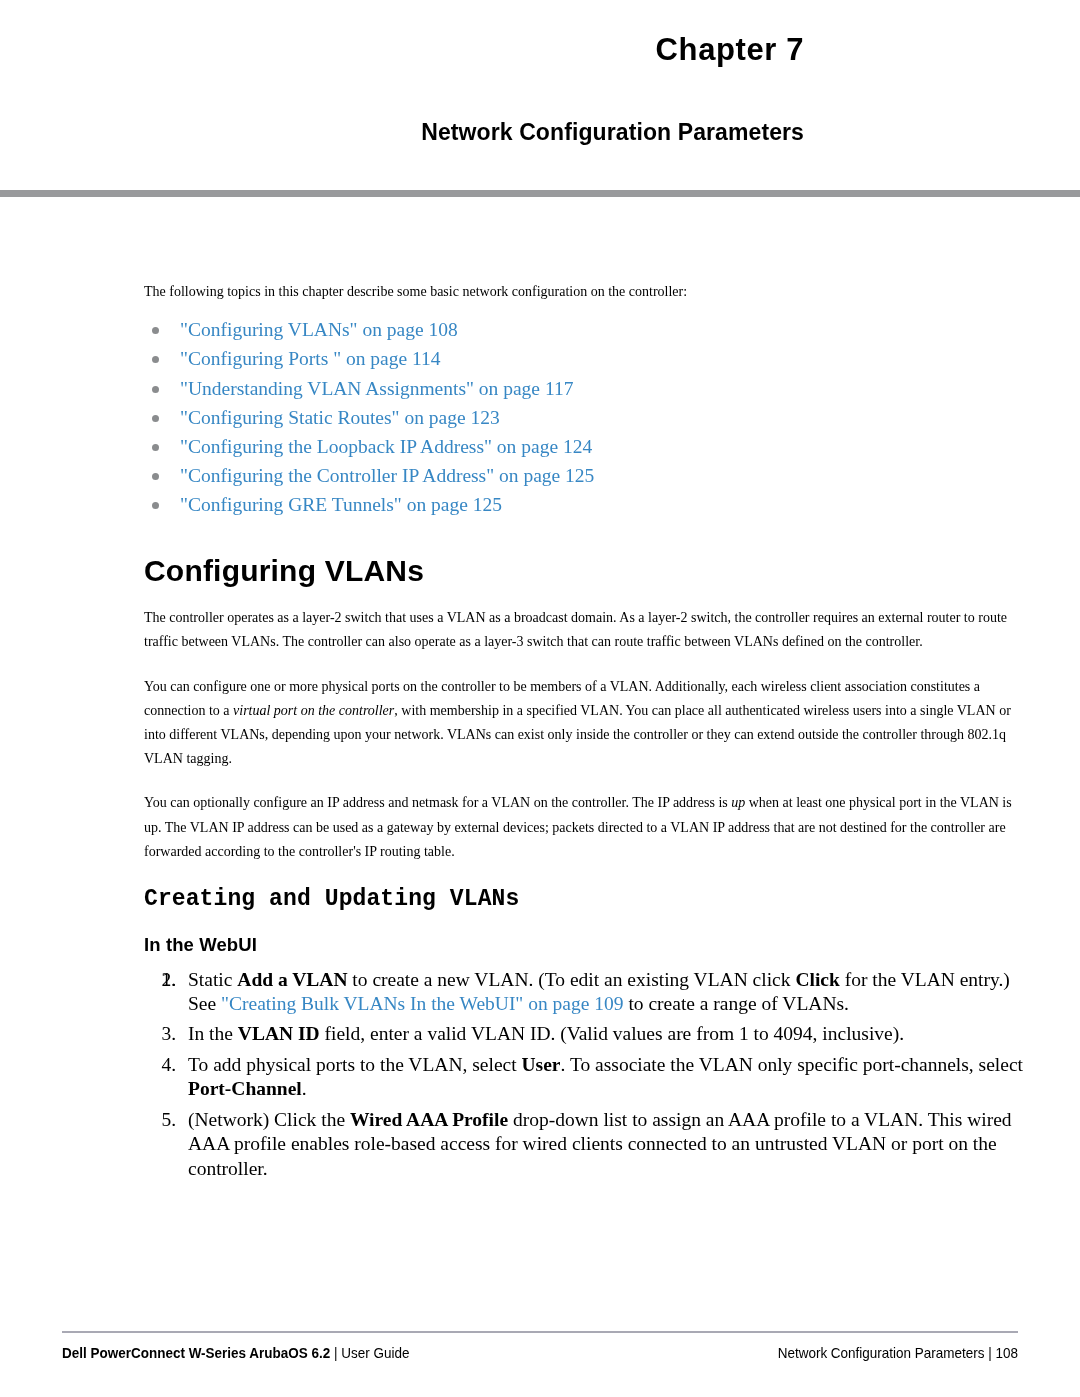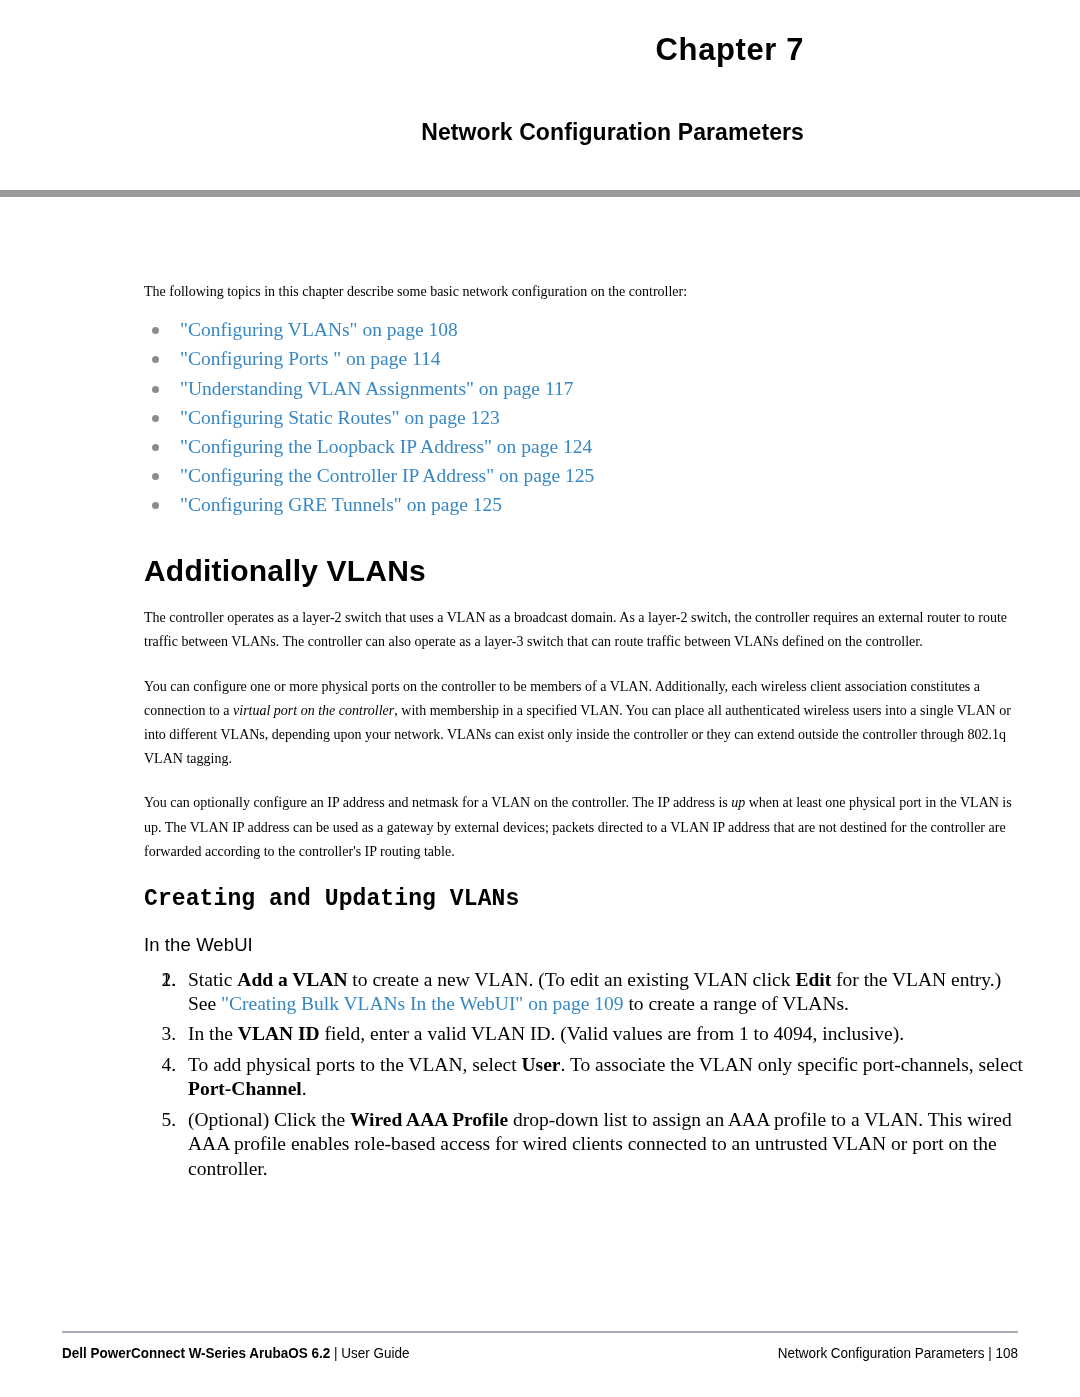--- a/index.html
+++ b/index.html
@@ -113,21 +113,21 @@
     font-family: Liberation Mono, monospace;
     font-weight: bold;
     font-size: 23px;
     letter-spacing: 0.1px;
     margin: 22px 0 14px 0;
     line-height: 1.15;
     color: #000;
   }
   h3.h3 {
     font-family: "Liberation Sans", sans-serif;
-    font-weight: normal;
+    font-weight: bold;
     font-size: 18.5px;
     letter-spacing: 0.1px;
     margin: 22px 0 12px 0;
     line-height: 1.15;
     color: #000;
   }
 
   
   ol.steps {
     list-style: none;
@@ -226,52 +226,52 @@
       <li>
         <span class="dot"></span>
         <span class="link">"Configuring the Controller IP Address" on page 125</span>
       </li>
       <li>
         <span class="dot"></span>
         <span class="link">"Configuring GRE Tunnels" on page 125</span>
       </li>
     </ul>
 
-    <h1 class="h1">Additionally VLANs</h1>
+    <h1 class="h1">Configuring VLANs</h1>
 
     <p class="body">The controller operates as a layer-2 switch that uses a VLAN as a broadcast domain. As a layer-2 switch, the controller requires an external router to route traffic between VLANs. The controller can also operate as a layer-3 switch that can route traffic between VLANs defined on the controller.</p>
 
     <p class="body"><span>You can configure one or more physical ports on the controller to be members of a VLAN. Additionally, each wireless client association constitutes a connection to a </span><i>virtual port on the controller</i><span>, with membership in a specified VLAN. You can place all authenticated wireless users into a single VLAN or into different VLANs, depending upon your network. VLANs can exist only inside the controller or they can extend outside the controller through 802.1q VLAN tagging.</span></p>
 
     <p class="body"><span>You can optionally configure an IP address and netmask for a VLAN on the controller. The IP address is </span><i>up</i><span> when at least one physical port in the VLAN is up. The VLAN IP address can be used as a gateway by external devices; packets directed to a VLAN IP address that are not destined for the controller are forwarded according to the controller's IP routing table.</span></p>
 
     <h2 class="h2">Creating and Updating VLANs</h2>
 
 
     <h3 class="h3">In the WebUI</h3>
 
     <ol class="steps">
       <li>
         <span class="num">1.</span>
       </li>
       <li>
         <span class="num">2.</span>
-        <span class="step-body"><span>Static </span><b>Add a VLAN</b><span> to create a new VLAN. (To edit an existing VLAN click </span><b>Edit</b><span> for the VLAN entry.) See </span><span class="link">"Creating Bulk VLANs In the WebUI" on page 109</span><span> to create a range of VLANs.</span></span>
+        <span class="step-body"><span>Static </span><b>Add a VLAN</b><span> to create a new VLAN. (To edit an existing VLAN click </span><b>Click</b><span> for the VLAN entry.) See </span><span class="link">"Creating Bulk VLANs In the WebUI" on page 109</span><span> to create a range of VLANs.</span></span>
       </li>
       <li>
         <span class="num">3.</span>
         <span class="step-body"><span>In the </span><b>VLAN ID</b><span> field, enter a valid VLAN ID. (Valid values are from 1 to 4094, inclusive).</span></span>
       </li>
       <li>
         <span class="num">4.</span>
         <span class="step-body"><span>To add physical ports to the VLAN, select </span><b>User</b><span>. To associate the VLAN only specific port-channels, select </span><b>Port-Channel</b><span>.</span></span>
       </li>
       <li>
         <span class="num">5.</span>
-        <span class="step-body"><span>(Optional) Click the </span><b>Wired AAA Profile</b><span> drop-down list to assign an AAA profile to a VLAN. This wired AAA profile enables role-based access for wired clients connected to an untrusted VLAN or port on the controller.</span></span>
+        <span class="step-body"><span>(Network) Click the </span><b>Wired AAA Profile</b><span> drop-down list to assign an AAA profile to a VLAN. This wired AAA profile enables role-based access for wired clients connected to an untrusted VLAN or port on the controller.</span></span>
       </li>
     </ol>
 
   </div>
 
   <div class="footer-rule"></div>
 
   <div class="footer">
     <div class="footer-left"><b>Dell PowerConnect W-Series ArubaOS 6.2</b><span class="footer-sep"> | </span><span>User Guide</span></div>
     <div class="footer-right"><span>Network Configuration Parameters</span><span class="footer-sep"> | </span><span>108</span></div>

